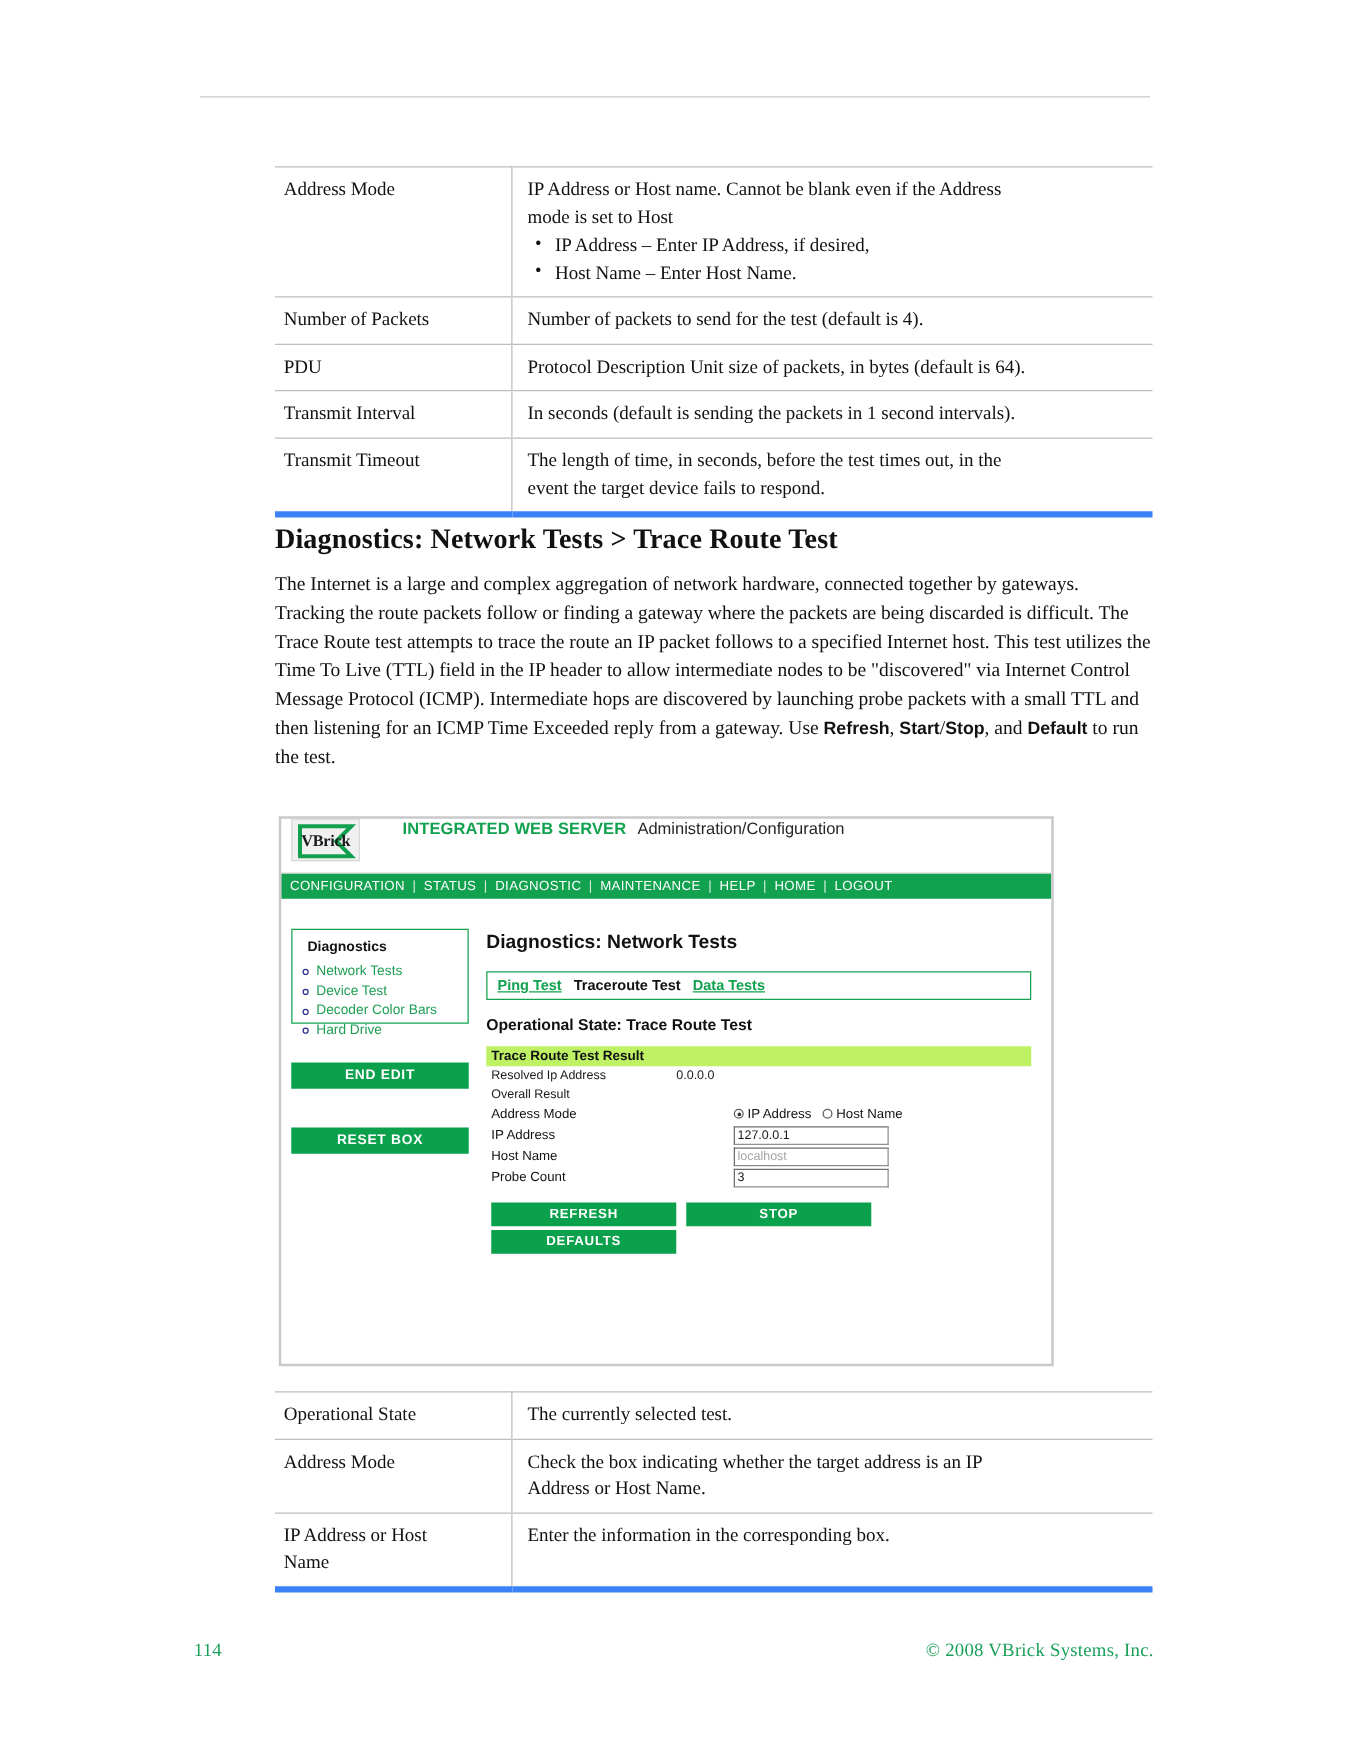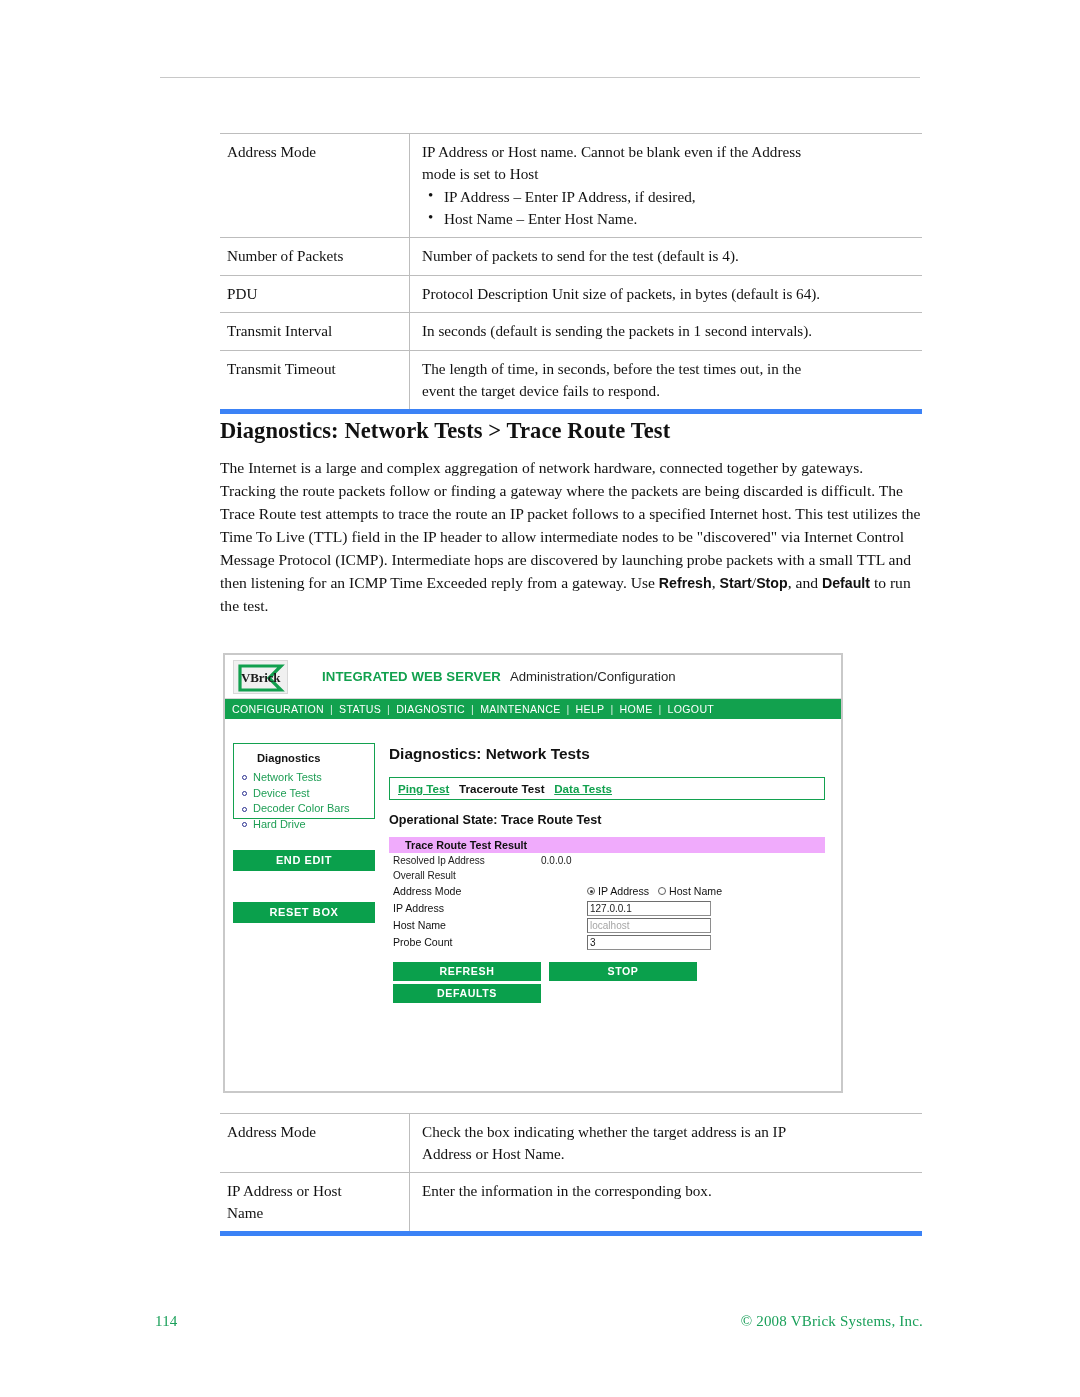--- a/index.html
+++ b/index.html
@@ -120,21 +120,21 @@
     border: 2px solid #c9c9c9;
     box-sizing: border-box;
     font-family: "Liberation Sans", sans-serif;
     color: #111111;
     overflow: hidden;
   }
   .shot-header {
     height: 44px;
     border-bottom: 1px solid #d6d6d6;
     display: flex;
-    align-items: center;
+    align-items: flex-start;
     padding-left: 8px;
     box-sizing: border-box;
   }
   .vb-logo {
     width: 55px;
     height: 34px;
     background: #f0f0f0;
     border: 1px solid #d8d8d8;
     position: relative;
     box-sizing: border-box;
@@ -190,21 +190,21 @@
   .side-box {
     border: 1px solid #13a14f;
     padding: 8px 8px 10px 8px;
     box-sizing: border-box;
     height: 76px;
   }
   .side-title {
     font-weight: bold;
     font-size: 11.2px;
     color: #121212;
-    margin: 0 0 6px 15px;
+    margin: 0 0 6px 4px;
   }
   .side-item {
     font-size: 11px;
     color: #1f9e55;
     line-height: 1.42;
     display: flex;
     align-items: center;
   }
   .bullet-o {
     display: inline-block;
@@ -252,25 +252,25 @@
     cursor: pointer;
   }
   .tab-current { font-weight: bold; color: #111111; }
   .main-h2 {
     font-weight: bold;
     font-size: 12.6px;
     color: #111111;
     margin: 0 0 10px 0;
   }
   .grayhdr {
-    background: #f0abfc;
+    background: #bef264;
     font-weight: bold;
     font-size: 10.8px;
     color: #111111;
-    padding: 2px 4px 2px 16px;
+    padding: 2px 4px 2px 4px;
     margin-bottom: 1px;
   }
   .kv {
     display: flex;
     font-size: 10px;
     line-height: 1.45;
     color: #1a1a1a;
     padding-left: 4px;
   }
   .kv .k { width: 148px; flex: 0 0 auto; }
@@ -490,20 +490,24 @@
         <div class="grn-btn">DEFAULTS</div>
       </div>
 
     </div>
   </div>
 </div>
 
 <table class="doc-table" id="table-bottom">
   <tbody>
     <tr>
+      <td class="c-label">Operational State</td>
+      <td class="c-desc">The currently selected test.</td>
+    </tr>
+    <tr>
       <td class="c-label">Address Mode</td>
       <td class="c-desc">
         <div> Check the box indicating whether the target address is an IP</div>
         <div>Address or Host Name.</div>
       </td>
     </tr>
     <tr>
       <td class="c-label">
         <div>IP Address or Host</div>
         <div>Name</div>

